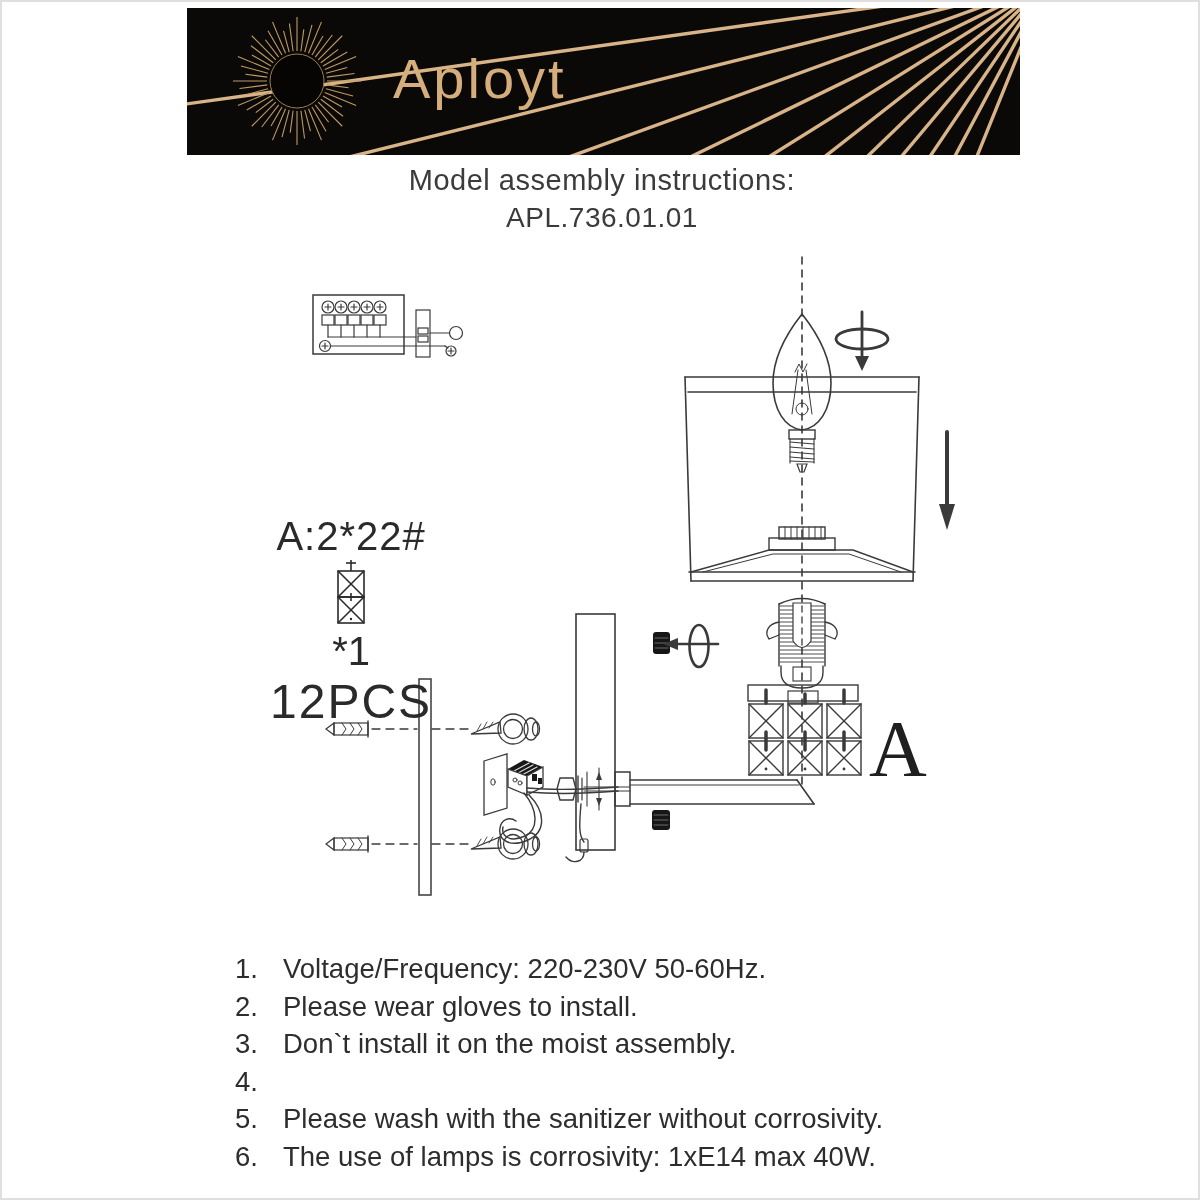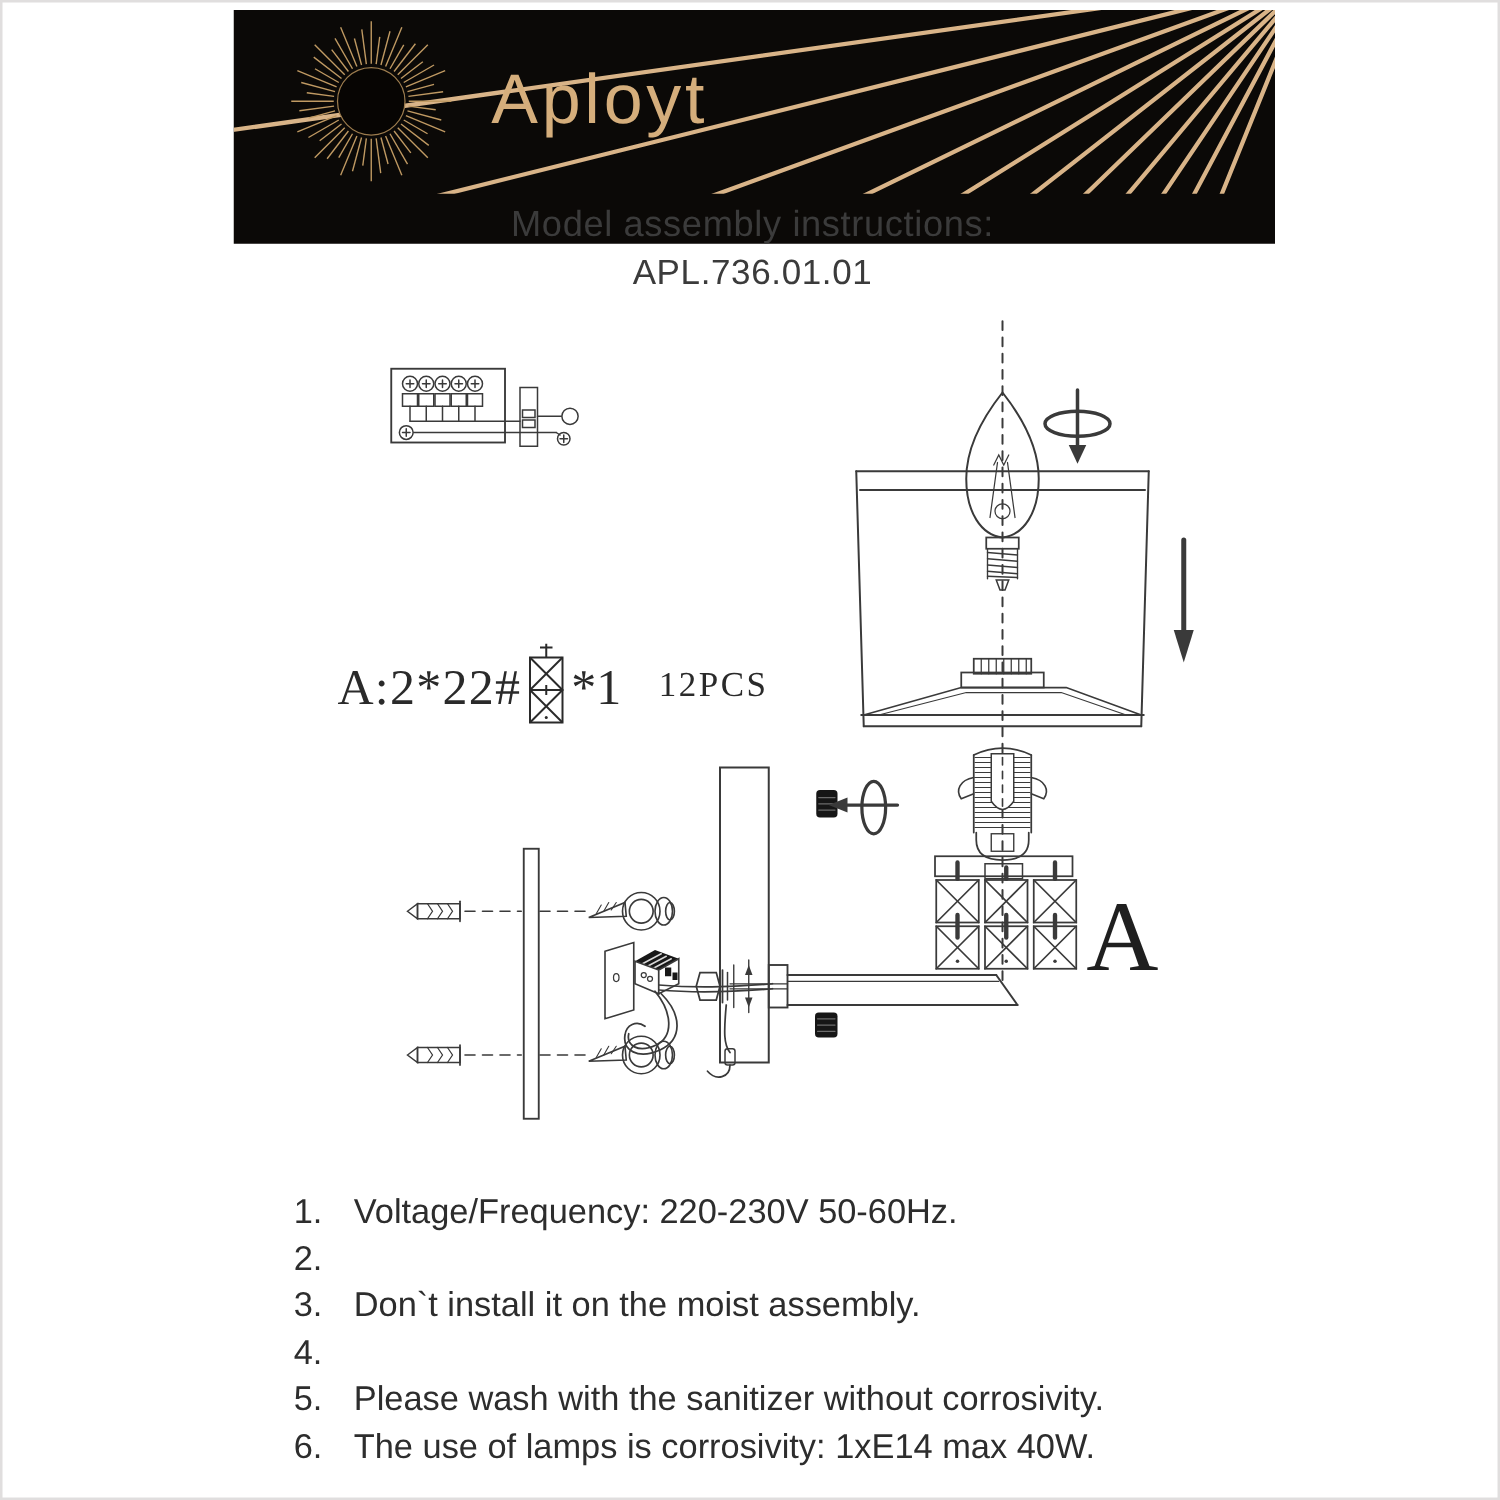--- a/index.html
+++ b/index.html
@@ -1,36 +1,36 @@
 <!DOCTYPE html>
 <html><head>
 <meta charset="utf-8">
 <style>
   html,body{margin:0;padding:0;background:#f2f2f2;}
   .page{position:relative;width:1200px;height:1200px;background:#ffffff;overflow:hidden;
         font-family:"Liberation Sans",sans-serif;box-sizing:border-box;border:2px solid #e0dede;}
   
-  .banner{position:absolute;left:185px;top:6px;width:833px;height:187px;background:#0b0907;overflow:hidden;}
+  .banner{position:absolute;left:185px;top:6px;width:833px;height:147px;background:#0b0907;overflow:hidden;}
   .logo-svg{position:absolute;left:45px;top:8px;}
   .brand{position:absolute;left:206px;top:38px;font-size:56px;font-weight:400;
          color:#d5ae7c;letter-spacing:3px;font-family:"Liberation Sans",sans-serif;}
   .rays-svg{position:absolute;left:0;top:0;}
   
   .title-block{position:absolute;left:0;top:162px;width:1200px;text-align:center;color:#3b3b3b;}
   .title-line1{font-size:29px;letter-spacing:.5px;}
   .title-line2{font-size:28px;margin-top:5px;letter-spacing:.5px;}
   
   .diagram{position:absolute;left:260px;top:240px;}
   
   .parts-note{position:absolute;left:268px;top:512px;display:flex;align-items:center;
-              font-family:Liberation Serif, serif;color:#2a2a2a;}
+              font-family:Liberation Sans, sans-serif;color:#2a2a2a;flex-direction:column;}
   .parts-code{font-size:40px;letter-spacing:1px;}
   .crystal-icon{margin:0 4px;}
   .parts-qty{font-size:40px;}
-  .parts-pcs{font-size:28px;margin-left:30px;letter-spacing:2px;}
+  .parts-pcs{font-size:48px;letter-spacing:2px;}
   
   .instructions{position:absolute;left:233px;top:948px;margin:0;padding:0;list-style:none;color:#2d2d2d;}
   .instructions li{display:flex;font-size:27.5px;line-height:37.5px;}
   .instructions .num{width:34px;}
   .instructions .txt{margin-left:14px;white-space:nowrap;}
 </style>
 </head>
 <body>
 
 <div class="page">
@@ -400,20 +400,21 @@
     <span class="parts-pcs">12PCS</span>
   </div>
 
   <ol class="instructions">
     <li>
       <span class="num">1.</span>
       <span class="txt">Voltage/Frequency: 220-230V 50-60Hz.</span>
     </li>
     <li>
       <span class="num">2.</span>
+      <span class="txt">Please wear gloves to install.</span>
     </li>
     <li>
       <span class="num">3.</span>
       <span class="txt">Don`t install it on the moist assembly.</span>
     </li>
     <li>
       <span class="num">4.</span>
     </li>
     <li>
       <span class="num">5.</span>

